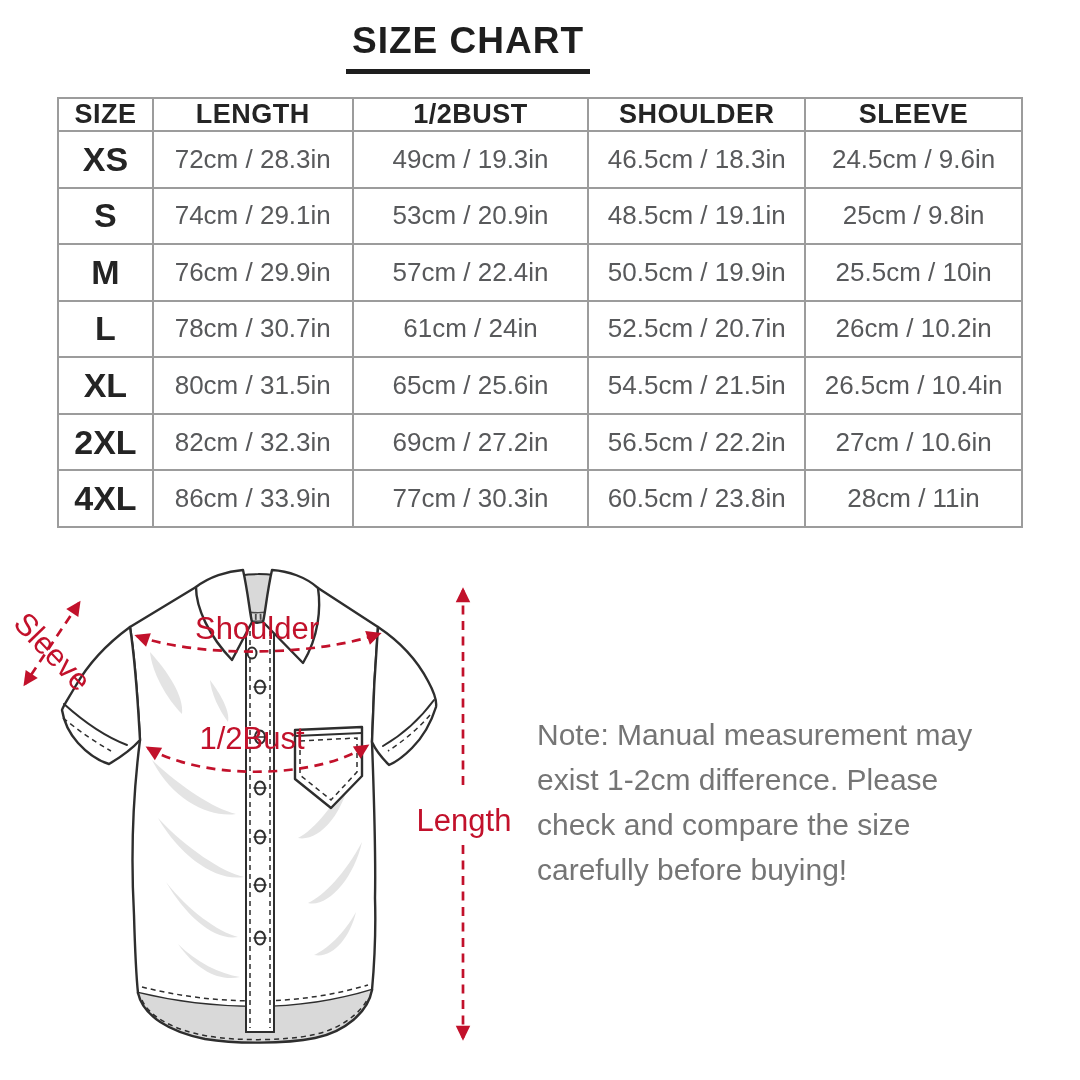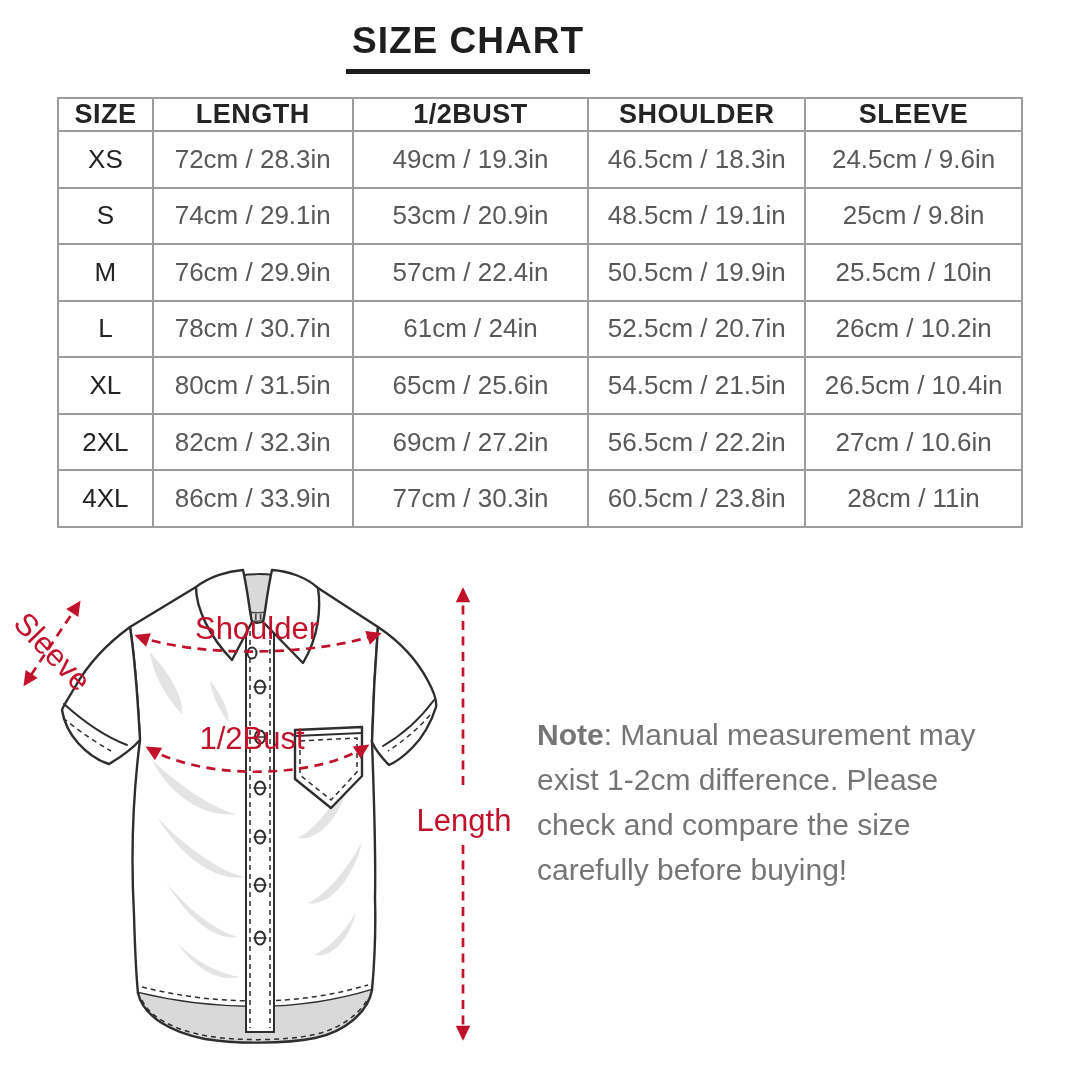--- a/index.html
+++ b/index.html
@@ -23,37 +23,37 @@
   }
   table.size-table{
     position:absolute;left:57px;top:97px;width:966px;height:431px;
     border-collapse:collapse;table-layout:fixed;
   }
   .size-table th,.size-table td{
     border:2px solid var(--table-border);text-align:center;vertical-align:middle;padding:0;
     white-space:nowrap;overflow:hidden;
   }
   .size-table th{font-size:27px;color:#242424;letter-spacing:.5px;font-weight:bold;border-radius:8px;}
-  .size-table td.size-cell{font-size:26px;font-weight:normal;color:#242424;}
+  .size-table td.size-cell{font-size:34px;font-weight:bold;color:#242424;}
   .size-table td.val-cell{font-size:26px;font-weight:400;color:var(--text-gray);}
   svg.shirt-diagram{position:absolute;left:0;top:560px;}
   .outline{stroke:var(--outline);stroke-width:2.4;stroke-linejoin:round;stroke-linecap:round;fill:none;}
   .fill-white{fill:#ffffff;}
   .fill-gray{fill:#d9d9d9;}
   .wrinkle{fill:#e4e4e4;stroke:none;}
   .stitch{stroke:var(--outline);stroke-width:1.5;fill:none;stroke-dasharray:5 4;}
   .thin{stroke-width:2;}
   .red-dash{stroke:var(--accent);stroke-width:2.7;fill:none;stroke-dasharray:9 6.5;}
   .red-label{fill:var(--accent);font-family:"Liberation Sans",sans-serif;font-size:31px;}
   #arrow path{fill:var(--accent);}
   .note{
     position:absolute;left:537px;top:712px;width:482px;margin:0;
     font-size:30px;line-height:45px;color:var(--note-gray);
   }
-  .note b{font-weight:bold;}
+  .note b{font-weight:normal;}
 </style>
 </head>
 <body>
 
 <div class="title-wrap">
   <h1 class="page-title">SIZE CHART</h1>
 </div>
 
 <table class="size-table">
   <colgroup>

